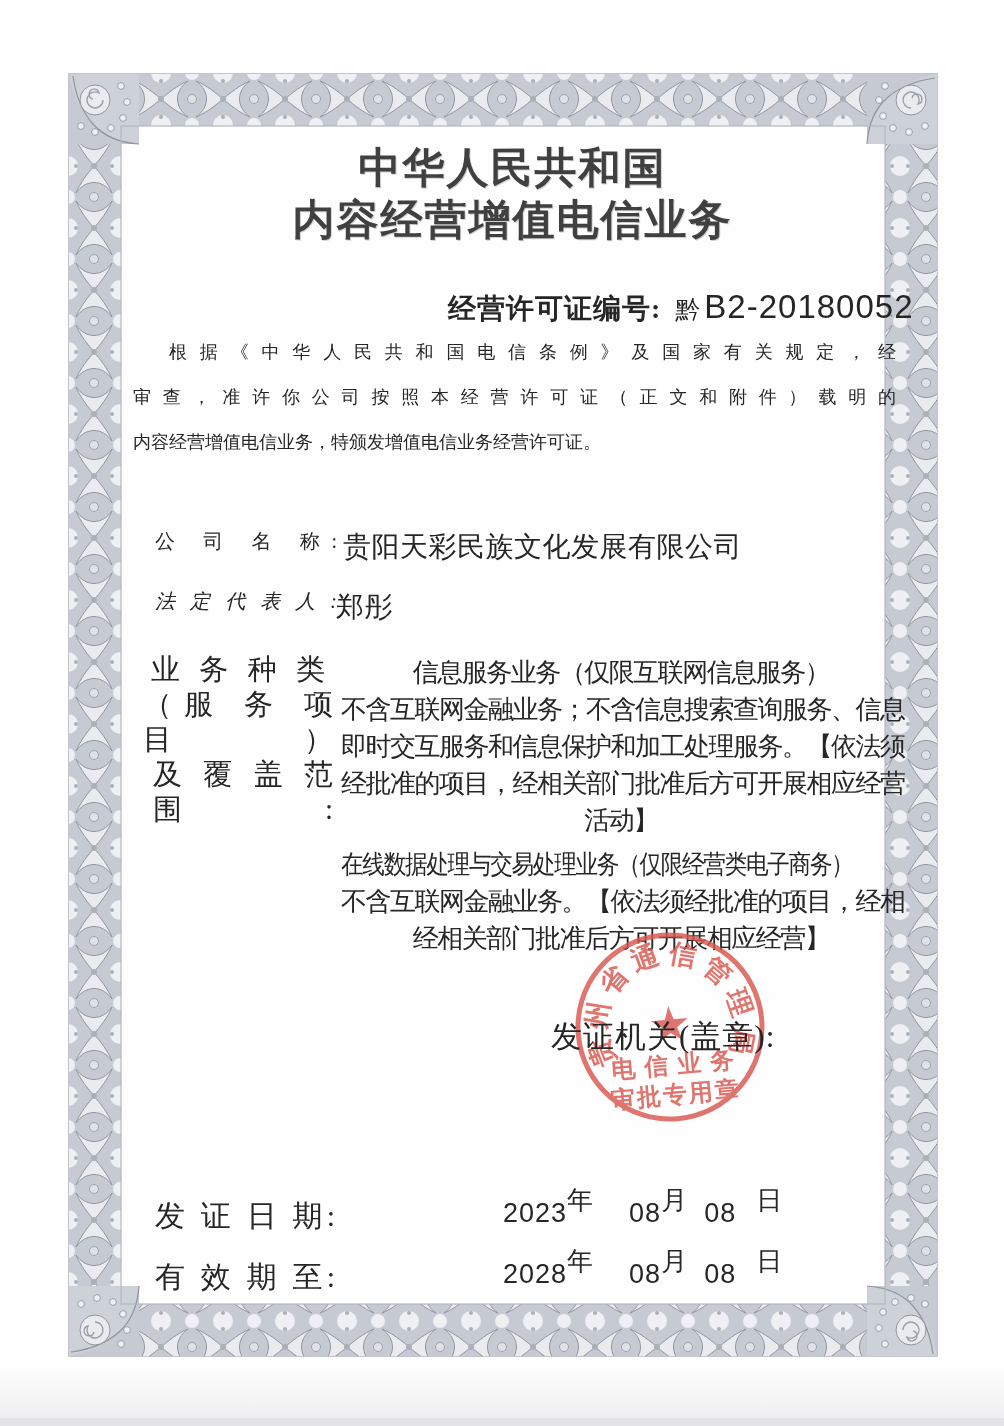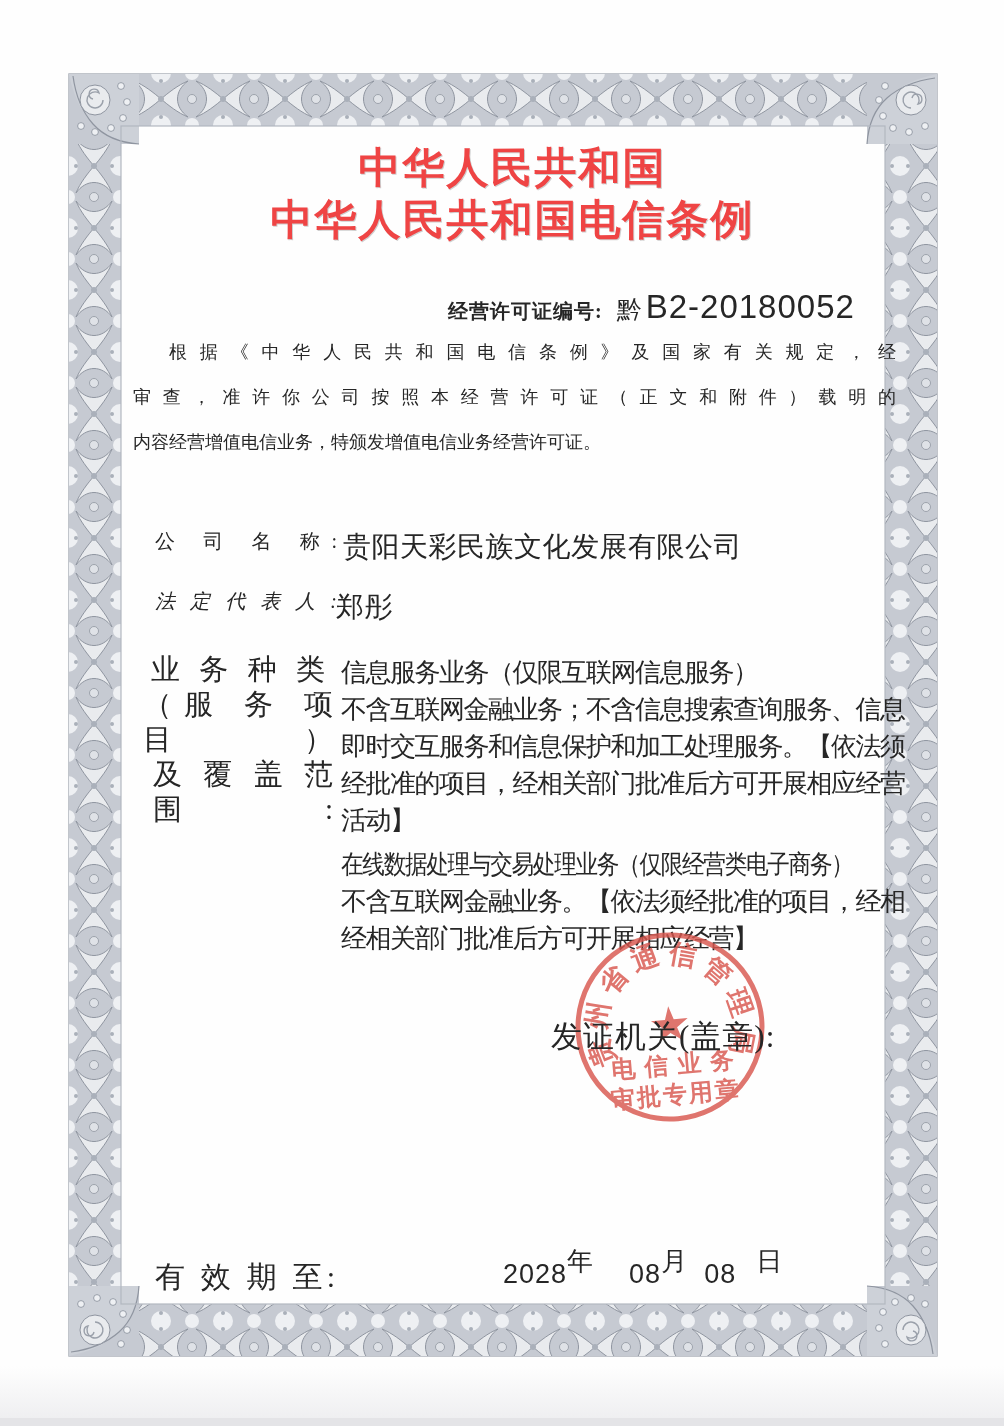--- a/index.html
+++ b/index.html
@@ -6,43 +6,43 @@
   html,body { margin:0; padding:0; background:#fff; }
   .stage { position:relative; width:1004px; height:1426px; background:#fefefe; overflow:hidden;
            font-family:"Liberation Serif", serif; color:var(--ink); }
   .abs { position:absolute; }
 
   
   .border-svg { position:absolute; left:68px; top:73px; }
 
   
   .title { left:130px; top:142px; width:765px; text-align:center;
-           font-size:42px; font-weight:bold; line-height:52px; letter-spacing:2px; color:#ef4444;
+           font-size:42px; font-weight:bold; line-height:52px; letter-spacing:2px; color:#404040;
            text-shadow:1px 1px 0 rgba(120,120,120,.35); }
 
   
   .license-row { left:448px; top:288px; white-space:nowrap; }
-  .license-label { font-size:20px; font-weight:bold; letter-spacing:1px;text-align:right; }
+  .license-label { font-size:28px; font-weight:bold; letter-spacing:1px;text-align:right; }
   .license-region { font-size:25px; margin-left:10px; font-family:"Liberation Sans",sans-serif; }
   .license-value { font-size:33px; font-family:"Liberation Sans",sans-serif; letter-spacing:1px; }
 
   
   .preamble { left:133px; top:330px; width:763px; font-size:18px; line-height:45px; }
   .preamble .pline { width:100%; }
   .preamble .pline:nth-child(1) { text-indent:2em; }
   .preamble .pline:nth-child(-n+2) { text-align:justify; text-align-last:justify; }
 
   
   .flabel { position:absolute; font-size:20px; text-align:justify; text-align-last:justify; }
   .fvalue { position:absolute; font-size:28px; letter-spacing:0.5px; }
   .biz-label { left:143px; top:652px; width:190px; font-size:29px; line-height:35px; }
   .biz-label .bl { text-align:justify; text-align-last:justify; }
   .biz-label .bl.inner { padding:0 8px; }
   .biz-val { position:absolute; left:341px; width:560px; font-size:26px; line-height:37px;
-             letter-spacing:-1.5px; white-space:nowrap; }
+             letter-spacing:-1.5px; white-space:nowrap;text-align:center; }
   .biz-val .condensed { transform:scaleX(0.87); transform-origin:left center; }
 
   
   .issuer { left:551px; top:1016px; font-size:31px; letter-spacing:1px; z-index:3; }
   .seal-svg { position:absolute; left:571px; top:928px; z-index:2; opacity:.82; }
   .seal-svg text { fill:var(--seal); font-family:"Liberation Sans",sans-serif; }
   .ring-ch text { font-size:27px; font-weight:bold; }
   .seal-star { font-size:48px; }
   .seal-line1 { font-size:24px; letter-spacing:9px; font-weight:bold; }
   .seal-line2 { font-size:24px; letter-spacing:2px; font-weight:bold; }
@@ -114,21 +114,21 @@
     <rect x="817" y="70" width="52" height="1144" fill="url(#laceV)"></rect>
     <use href="#cornerArt" transform="translate(1,1)"></use>
     <use href="#cornerArt" transform="translate(869,1) rotate(90)"></use>
     <use href="#cornerArt" transform="translate(869,1283) rotate(180)"></use>
     <use href="#cornerArt" transform="translate(1,1283) rotate(270)"></use>
     <rect x="53" y="53" width="764" height="1178" fill="none" stroke="#b2b7c0" stroke-width="1.2"></rect>
   </svg>
 
   <div class="abs title">
     <div>中华人民共和国</div>
-    <div>中华人民共和国电信条例</div>
+    <div>内容经营增值电信业务</div>
   </div>
 
   <div class="abs license-row">
     <span class="license-label">经营许可证编号:</span>
     <span class="license-region">黔</span>
     <span class="license-value">B2-20180052</span>
   </div>
 
   <div class="abs preamble">
     <div class="pline">根据《中华人民共和国电信条例》及国家有关规定，经</div>
@@ -176,20 +176,26 @@
           <text transform="rotate(106) translate(0,-64)" text-anchor="middle">局</text>
         </g>
       <text class="seal-star" y="14" text-anchor="middle">★</text>
       <text class="seal-line1" y="46" x="4" text-anchor="middle">电信业务</text>
       <text class="seal-line2" y="76" text-anchor="middle">审批专用章</text>
     </g>
   </svg>
 
   <div class="abs issuer">发证机关(盖章):</div>
 
+  <div class="date-row" style="top:1196px;">
+    <div class="date-label">发 证 日 期:</div>
+    <div class="date-vals">
+      <span class="num">2023</span><span class="unit">年</span><span class="num gap36">08</span><span class="unit">月</span><span class="num gap17">08</span><span class="unit gap20">日</span>
+    </div>
+  </div>
 
   <div class="date-row" style="top:1257px;">
     <div class="date-label">有 效 期 至:</div>
     <div class="date-vals">
       <span class="num">2028</span><span class="unit">年</span><span class="num gap36">08</span><span class="unit">月</span><span class="num gap17">08</span><span class="unit gap20">日</span>
     </div>
   </div>
 
   <div class="abs bottom-fade"></div>
   <div class="abs bottom-strip"></div>

